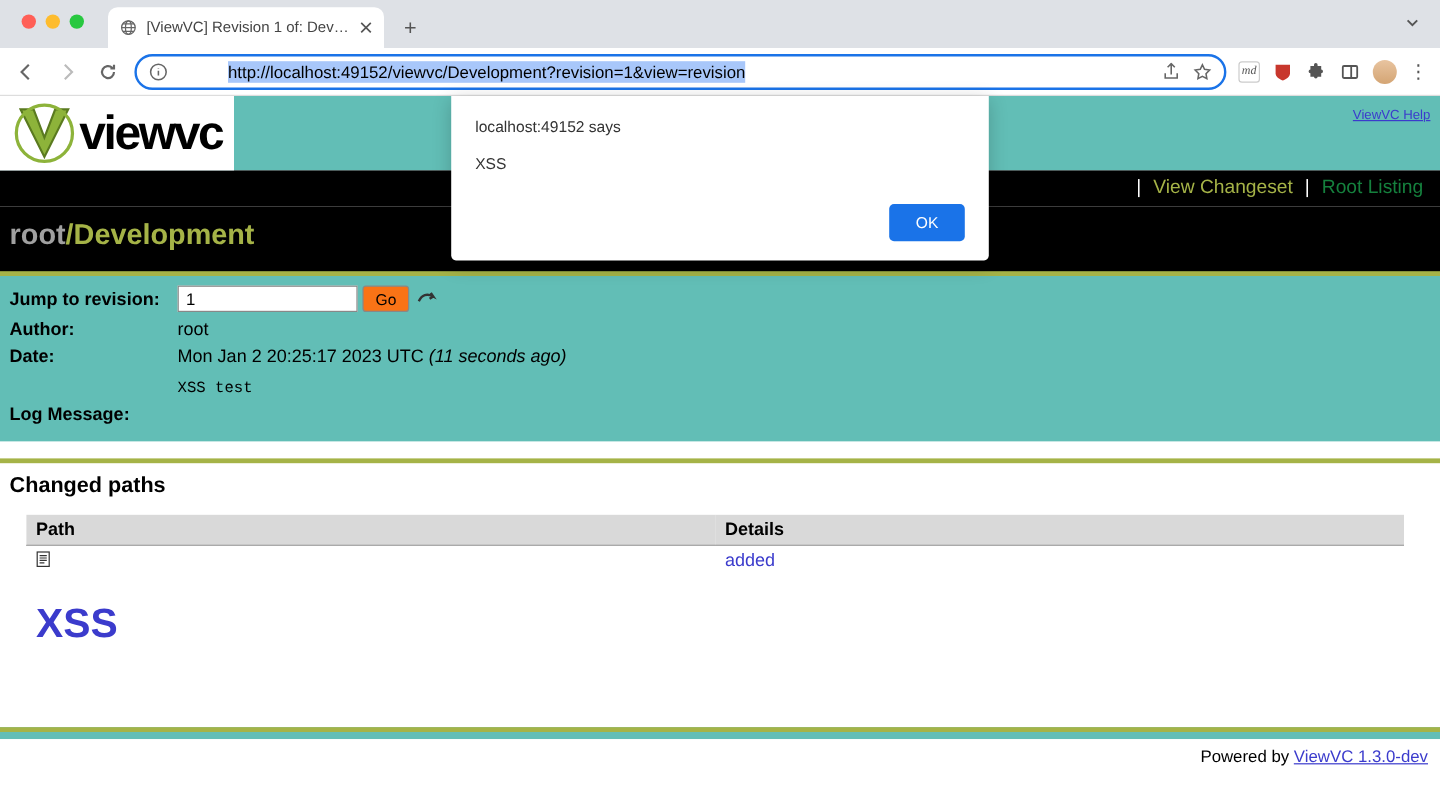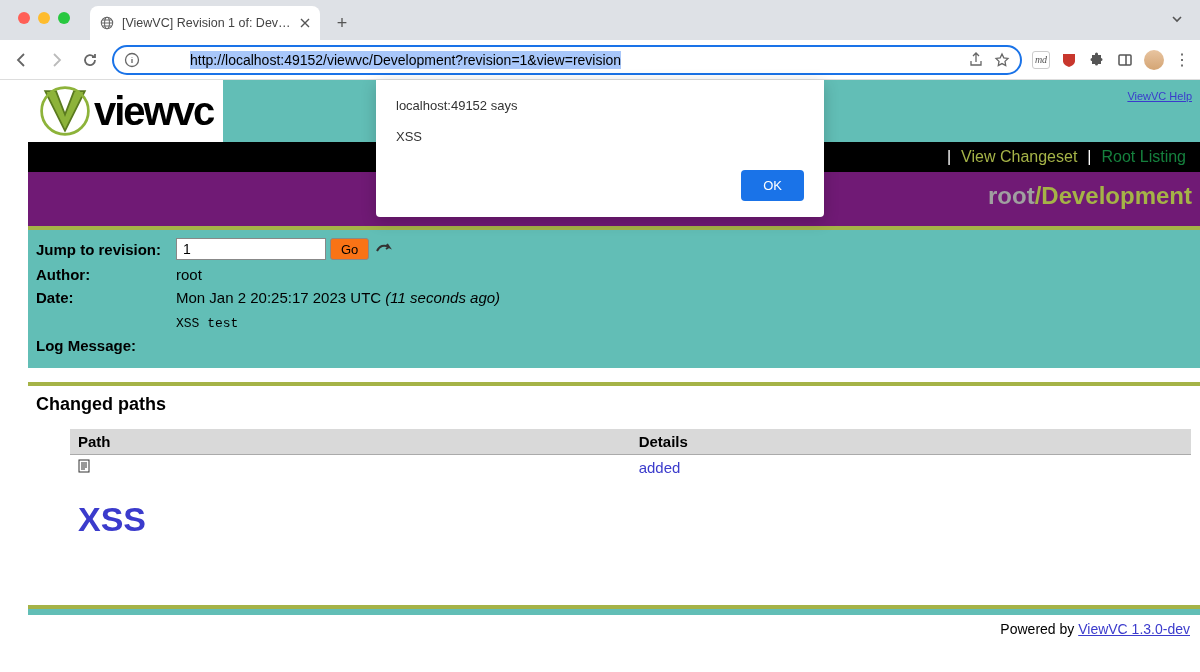--- a/index.html
+++ b/index.html
@@ -27,57 +27,57 @@
     .url-info { width: 16px; height: 16px; color: #666; }
     .url-text { font-size: 14px; color: #000; background: #a8c7fa; padding: 1px 0; margin-left: 42px; }
     .url-actions { margin-left: auto; display: flex; gap: 10px; color: #666; }
     .ext-icon { width: 18px; height: 18px; display: flex; align-items: center; justify-content: center; font-size: 10px; }
     .ext-md { background: #fff; border: 1px solid #ccc; border-radius: 3px; color: #555; font-style: italic; font-family: serif; }
     .ext-shield { color: #d33; }
     .avatar { width: 20px; height: 20px; border-radius: 50%; background: linear-gradient(#e8c4a0, #d4a574); }
     .menu-dots { font-size: 16px; color: #555; }
     
     
-    .page { position: relative; padding-left: 28px; }
+    .page { position: relative; }
     .top-row { display: flex; align-items: flex-start; background: #62beb6; }
     .logo-cell { background: #fff; padding: 4px 10px 4px 10px; }
     .logo { display: flex; align-items: center; gap: 2px; }
     .logo-badge { width: 54px; height: 54px; }
     .logo-text { font-size: 40px; font-weight: 800; letter-spacing: -2px; color: #000; font-family: Arial, sans-serif; }
     .help-link { margin-left: auto; padding: 6px 8px; }
     .help-link a { color: #3b3bcc; text-decoration: underline; font-size: 11px; }
     
     .black-bar { background: #000; color: #fff; height: 30px; display: flex; align-items: center; justify-content: flex-end; padding-right: 14px; font-size: 16px; }
     .black-bar .sep { margin: 0 10px; color: #fff; }
     .black-bar a { text-decoration: none; }
     .link-olive { color: #a5b347; }
     .link-white { color: #15803d; }
     
-    .crumb-section { background: #701a75; padding: 10px 8px 16px 8px; border-bottom: 4px solid #a5b347; text-align: right; }
+    .crumb-section { background: #000000; padding: 10px 8px 16px 8px; border-bottom: 4px solid #a5b347; }
     .crumb { font-size: 24px; font-weight: 700; }
     .crumb-root { color: #a0a0a0; }
     .crumb-slash { color: #a5b347; }
     .crumb-dev { color: #a5b347; }
     
     .details { background: #62beb6; padding: 8px; font-size: 15px; }
     .det-row { display: flex; align-items: center; margin-bottom: 6px; }
     .det-label { font-weight: 700; width: 140px; }
     .det-val { }
     .det-rel { font-style: italic; }
     .rev-input { width: 150px; height: 22px; padding: 2px 6px; font-size: 14px; border: 1px solid #888; }
     .go-btn { height: 22px; padding: 2px 10px; font-size: 13px; margin-left: 4px; background: #f97316; border: 1px solid #888; border-radius: 3px; }
     .rev-nav-icon { margin-left: 6px; font-size: 18px; }
     .log-msg { font-family: "Courier New", monospace; font-size: 13px; margin-top: 4px; }
     
     .gap { height: 14px; background: #fff; }
     .olive-line { height: 4px; background: #a5b347; }
     
     .changed { padding: 8px; }
     .changed h3 { font-size: 18px; font-weight: 700; margin-bottom: 14px; }
-    .paths-table { width: 97%; margin-left: 34px; border-collapse: collapse; }
+    .paths-table { width: 97%; margin-left: 14px; border-collapse: collapse; }
     .paths-table th { background: #d9d9d9; text-align: left; padding: 4px 8px; font-size: 15px; border-bottom: 1px solid #aaa; }
     .paths-table td { padding: 4px 8px; vertical-align: top; font-size: 15px; }
     .paths-table .path-col { width: 50%; }
     .file-icon { display: inline-block; width: 12px; height: 14px; }
     .xss-big { font-size: 34px; font-weight: 800; color: #3b3bcc; margin-top: 24px; margin-bottom: 24px; }
     .added-link { color: #3b3bcc; text-decoration: none; }
     
     .footer-gap { height: 30px; }
     .footer-teal { background: #62beb6; height: 10px; border-top: 4px solid #a5b347; }
     .footer-text { text-align: right; padding: 6px 10px; font-size: 14px; background: #fff; }

